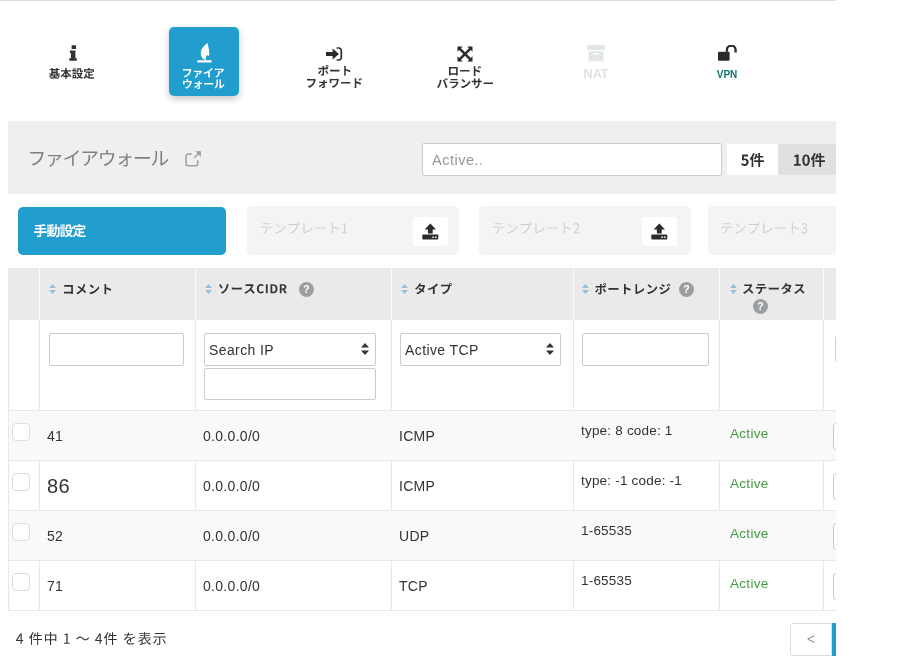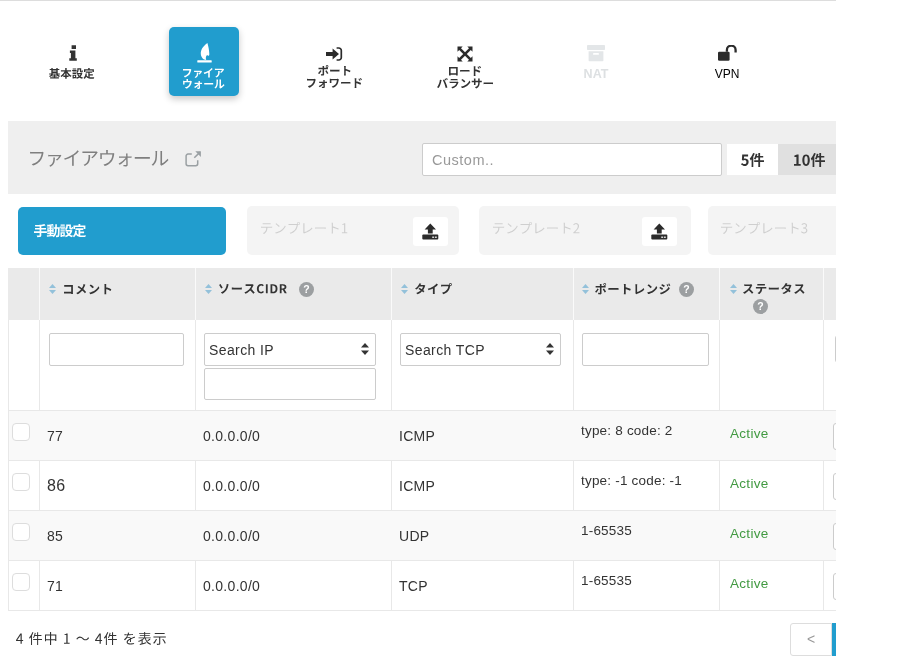--- a/index.html
+++ b/index.html
@@ -70,21 +70,21 @@
         <rect fill="#fff" x="6" y="8" width="6" height="1.8" rx="0.9"></rect>
       </svg>
     </div>
 <div style="position:absolute;left:0px;top:0px;left:596px;top:73.5px;transform:translate(-50%,-50%);font-size:12.5px;font-weight:bold;color:#dde0e2">NAT</div>
 <div style="position:absolute;left:718px;top:45px;width:19px;height:16px">
       <svg width="19" height="16" viewBox="0 0 19 16" style="display:block">
         <rect fill="#2b2b2b" x="0" y="6.8" width="11.6" height="8.9" rx="1.2"></rect>
         <path fill="none" stroke="#2b2b2b" stroke-width="2.3" d="M8.9 6.8 V5 a4.35 4.35 0 0 1 8.7 0 V7.6"></path>
       </svg>
     </div>
-<div style="position:absolute;left:0px;top:0px;left:727px;top:73.5px;transform:translate(-50%,-50%);font-size:12px;font-weight:normal;color:#000000">VPN</div>
+<div style="position:absolute;left:0px;top:0px;left:727px;top:73.5px;transform:translate(-50%,-50%);font-size:10px;font-weight:bold;color:#0f766e">VPN</div>
 <div style="position:absolute;left:851px;top:45px;width:14px;height:16px">
       <svg width="14" height="16" viewBox="0 0 14 16" style="display:block">
         <g transform="scale(1.000)" fill="#eaecee">
           <path d="M4.6 0.3 h4.8 l0.6 1.6 H4 z"></path>
           <rect x="0.3" y="1.9" width="13.4" height="2" rx="0.5"></rect>
           <path d="M1.6 5 h10.8 l-0.6 10.2 a1 1 0 0 1 -1 0.9 H3.2 a1 1 0 0 1 -1 -0.9 z"></path>
           <g fill="#fff">
             <rect x="4" y="6.8" width="1.1" height="7.2"></rect>
             <rect x="6.45" y="6.8" width="1.1" height="7.2"></rect>
             <rect x="8.9" y="6.8" width="1.1" height="7.2"></rect>
@@ -104,21 +104,21 @@
       </svg>
     </div>
 <div style="position:absolute;left:185px;top:151px;width:17px;height:16px">
       <svg width="17" height="16" viewBox="0 0 17 16" style="display:block">
         <path fill="none" stroke="#9aa0a3" stroke-width="1.5" d="M12.7 9.2 v3.6 a1.9 1.9 0 0 1 -1.9 1.9 H3 A1.9 1.9 0 0 1 1.1 12.8 V5 A1.9 1.9 0 0 1 3 3.1 h3.8"></path>
         <path fill="none" stroke="#9aa0a3" stroke-width="1.5" d="M9.3 6.8 L15 1.1"></path>
         <path fill="#9aa0a3" d="M10.3 0.3 h5.6 v5.6 z"></path>
       </svg>
     </div>
 <div style="position:absolute;left:422px;top:143px;width:300px;height:33px;background:#fff;border:1px solid #ccc;border-radius:2px"></div>
-<div style="position:absolute;left:0px;top:0px;left:432px;top:159.5px;transform:translateY(-50%);font-size:14.5px;letter-spacing:0.5px;color:#999">Custom..</div>
+<div style="position:absolute;left:0px;top:0px;left:432px;top:159.5px;transform:translateY(-50%);font-size:14.5px;letter-spacing:0.5px;color:#999">Active..</div>
 <div style="position:absolute;left:727px;top:144px;width:51px;height:31px;background:#fff"></div>
 <div style="position:absolute;left:778px;top:144px;width:63px;height:31px;background:#e0e0e0"></div>
 <div style="position:absolute;left:841px;top:144px;width:65px;height:31px;background:#fff"></div>
 <div style="position:absolute;left:741.0px;top:152.5px">
       <svg width="23.0" height="14.0" viewBox="0 0 23.0 14.0" style="display:block;overflow:visible">
         <path fill="#333333" d="M3.8 12.9Q2.9 12.9 2.2 12.7Q1.5 12.5 1.0 12.1Q0.4 11.8 0.0 11.4L1.0 10.0Q1.3 10.3 1.7 10.5Q2.1 10.8 2.5 10.9Q3.0 11.1 3.5 11.1Q4.0 11.1 4.5 10.9Q4.9 10.6 5.2 10.2Q5.4 9.7 5.4 9.1Q5.4 8.1 4.9 7.6Q4.4 7.0 3.6 7.0Q3.1 7.0 2.7 7.2Q2.4 7.3 1.9 7.6L0.9 7.0L1.2 1.6H7.1V3.4H3.1L2.9 5.8Q3.2 5.6 3.5 5.6Q3.8 5.5 4.2 5.5Q5.2 5.5 5.9 5.9Q6.7 6.2 7.2 7.0Q7.6 7.8 7.6 9.0Q7.6 10.2 7.1 11.1Q6.5 12.0 5.7 12.4Q4.8 12.9 3.8 12.9Z M17.3 0.1H19.1V14.0H17.3ZM14.7 0.8 16.5 1.1Q16.2 2.1 15.9 3.1Q15.6 4.1 15.3 5.0Q14.9 5.9 14.5 6.6Q14.3 6.4 14.0 6.3Q13.8 6.1 13.5 5.9Q13.2 5.8 12.9 5.7Q13.3 5.1 13.7 4.3Q14.0 3.5 14.3 2.6Q14.6 1.7 14.7 0.8ZM15.3 2.9H22.2V4.6H14.9ZM13.2 7.2H23.0V9.0H13.2ZM12.1 0.0 13.8 0.5Q13.3 1.8 12.7 3.1Q12.0 4.4 11.3 5.5Q10.5 6.6 9.7 7.5Q9.6 7.3 9.5 6.9Q9.3 6.6 9.1 6.2Q8.9 5.9 8.7 5.6Q9.4 5.0 10.0 4.1Q10.7 3.1 11.2 2.1Q11.7 1.1 12.1 0.0ZM10.6 4.1 12.3 2.4 12.3 2.5V14.0H10.6Z"></path>
       </svg>
     </div>
 <div style="position:absolute;left:794.0px;top:152.5px">
       <svg width="31.0" height="14.0" viewBox="0 0 31.0 14.0" style="display:block;overflow:visible">
@@ -280,35 +280,35 @@
 <div style="position:absolute;left:204px;top:333px;width:172px;height:33px;background:#fff;border:1px solid #ccc;border-radius:2px"></div>
 <div style="position:absolute;left:0px;top:0px;left:209px;top:350px;transform:translateY(-50%);font-size:14px;letter-spacing:0.4px;color:#333">Search IP</div>
 <div style="position:absolute;left:361px;top:343px;width:8px;height:12px">
       <svg width="8" height="12" viewBox="0 0 8 12" style="display:block">
         <path fill="#333" d="M4 0 L8 4.6 H0 z"></path>
         <path fill="#333" d="M0 7.4 h8 L4 12 z"></path>
       </svg>
     </div>
 <div style="position:absolute;left:204px;top:368px;width:172px;height:32px;background:#fff;border:1px solid #ccc;border-radius:2px"></div>
 <div style="position:absolute;left:400px;top:333px;width:161px;height:33px;background:#fff;border:1px solid #ccc;border-radius:2px"></div>
-<div style="position:absolute;left:0px;top:0px;left:405px;top:350px;transform:translateY(-50%);font-size:14px;letter-spacing:0.4px;color:#333">Search TCP</div>
+<div style="position:absolute;left:0px;top:0px;left:405px;top:350px;transform:translateY(-50%);font-size:14px;letter-spacing:0.4px;color:#333">Active TCP</div>
 <div style="position:absolute;left:546px;top:343px;width:8px;height:12px">
       <svg width="8" height="12" viewBox="0 0 8 12" style="display:block">
         <path fill="#333" d="M4 0 L8 4.6 H0 z"></path>
         <path fill="#333" d="M0 7.4 h8 L4 12 z"></path>
       </svg>
     </div>
 <div style="position:absolute;left:582px;top:333px;width:127px;height:33px;background:#fff;border:1px solid #ccc;border-radius:2px"></div>
 <div style="position:absolute;left:835px;top:335px;width:28px;height:28px;background:#fff;border:1px solid #ccc;border-radius:3px"></div>
 <div style="position:absolute;left:0px;top:0px;left:849px;top:348.5px;transform:translate(-50%,-50%);font-size:16px;font-weight:bold;color:#222">+</div>
 <div style="position:absolute;left:12px;top:423px;width:18px;height:18px;background:#fff;border:1px solid #ddd;border-radius:4px"></div>
-<div style="position:absolute;left:0px;top:0px;left:47px;top:436px;transform:translateY(-50%);font-size:14px;letter-spacing:0.3px;color:#333">77</div>
+<div style="position:absolute;left:0px;top:0px;left:47px;top:436px;transform:translateY(-50%);font-size:14px;letter-spacing:0.3px;color:#333">41</div>
 <div style="position:absolute;left:0px;top:0px;left:203px;top:436px;transform:translateY(-50%);font-size:14px;letter-spacing:0.3px;color:#333">0.0.0.0/0</div>
 <div style="position:absolute;left:0px;top:0px;left:399px;top:436px;transform:translateY(-50%);font-size:14px;letter-spacing:0.3px;color:#333">ICMP</div>
-<div style="position:absolute;left:0px;top:0px;left:581px;top:430px;transform:translateY(-50%);font-size:13.5px;letter-spacing:0.2px;color:#333">type: 8 code: 2</div>
+<div style="position:absolute;left:0px;top:0px;left:581px;top:430px;transform:translateY(-50%);font-size:13.5px;letter-spacing:0.2px;color:#333">type: 8 code: 1</div>
 <div style="position:absolute;left:0px;top:0px;left:730px;top:433px;transform:translateY(-50%);font-size:13.5px;letter-spacing:0.3px;color:#429a42">Active</div>
 <div style="position:absolute;left:833px;top:423px;width:30px;height:27px;background:#fff;border:1px solid #ccc;border-radius:3px"></div>
 <div style="position:absolute;left:841.5px;top:430px;width:13px;height:13px">
       <svg width="13" height="13" viewBox="0 0 13 13" style="display:block">
         <g transform="rotate(45 6.5 6.5)" fill="#2b2b2b">
           <rect x="4.4" y="-1.2" width="4.2" height="2.6" rx="1.1"></rect>
           <rect x="4.4" y="1.8" width="4.2" height="7.6"></rect>
           <path d="M4.4 9.8 h4.2 L6.5 13.4 z"></path>
           <rect x="5.8" y="1.8" width="1.4" height="7.6" fill="#fff" opacity="0.35"></rect>
         </g>
@@ -323,21 +323,21 @@
           <path d="M1.6 5 h10.8 l-0.6 10.2 a1 1 0 0 1 -1 0.9 H3.2 a1 1 0 0 1 -1 -0.9 z"></path>
           <g fill="#fff">
             <rect x="4" y="6.8" width="1.1" height="7.2"></rect>
             <rect x="6.45" y="6.8" width="1.1" height="7.2"></rect>
             <rect x="8.9" y="6.8" width="1.1" height="7.2"></rect>
           </g>
         </g>
       </svg>
     </div>
 <div style="position:absolute;left:12px;top:473px;width:18px;height:18px;background:#fff;border:1px solid #ddd;border-radius:4px"></div>
-<div style="position:absolute;left:0px;top:0px;left:47px;top:486px;transform:translateY(-50%);font-size:16px;letter-spacing:0.3px;color:#333">86</div>
+<div style="position:absolute;left:0px;top:0px;left:47px;top:486px;transform:translateY(-50%);font-size:20px;letter-spacing:0.3px;color:#333">86</div>
 <div style="position:absolute;left:0px;top:0px;left:203px;top:486px;transform:translateY(-50%);font-size:14px;letter-spacing:0.3px;color:#333">0.0.0.0/0</div>
 <div style="position:absolute;left:0px;top:0px;left:399px;top:486px;transform:translateY(-50%);font-size:14px;letter-spacing:0.3px;color:#333">ICMP</div>
 <div style="position:absolute;left:0px;top:0px;left:581px;top:480px;transform:translateY(-50%);font-size:13.5px;letter-spacing:0.2px;color:#333">type: -1 code: -1</div>
 <div style="position:absolute;left:0px;top:0px;left:730px;top:483px;transform:translateY(-50%);font-size:13.5px;letter-spacing:0.3px;color:#429a42">Active</div>
 <div style="position:absolute;left:833px;top:473px;width:30px;height:27px;background:#fff;border:1px solid #ccc;border-radius:3px"></div>
 <div style="position:absolute;left:841.5px;top:480px;width:13px;height:13px">
       <svg width="13" height="13" viewBox="0 0 13 13" style="display:block">
         <g transform="rotate(45 6.5 6.5)" fill="#2b2b2b">
           <rect x="4.4" y="-1.2" width="4.2" height="2.6" rx="1.1"></rect>
           <rect x="4.4" y="1.8" width="4.2" height="7.6"></rect>
@@ -355,21 +355,21 @@
           <path d="M1.6 5 h10.8 l-0.6 10.2 a1 1 0 0 1 -1 0.9 H3.2 a1 1 0 0 1 -1 -0.9 z"></path>
           <g fill="#fff">
             <rect x="4" y="6.8" width="1.1" height="7.2"></rect>
             <rect x="6.45" y="6.8" width="1.1" height="7.2"></rect>
             <rect x="8.9" y="6.8" width="1.1" height="7.2"></rect>
           </g>
         </g>
       </svg>
     </div>
 <div style="position:absolute;left:12px;top:523px;width:18px;height:18px;background:#fff;border:1px solid #ddd;border-radius:4px"></div>
-<div style="position:absolute;left:0px;top:0px;left:47px;top:536px;transform:translateY(-50%);font-size:14px;letter-spacing:0.3px;color:#333">85</div>
+<div style="position:absolute;left:0px;top:0px;left:47px;top:536px;transform:translateY(-50%);font-size:14px;letter-spacing:0.3px;color:#333">52</div>
 <div style="position:absolute;left:0px;top:0px;left:203px;top:536px;transform:translateY(-50%);font-size:14px;letter-spacing:0.3px;color:#333">0.0.0.0/0</div>
 <div style="position:absolute;left:0px;top:0px;left:399px;top:536px;transform:translateY(-50%);font-size:14px;letter-spacing:0.3px;color:#333">UDP</div>
 <div style="position:absolute;left:0px;top:0px;left:581px;top:530px;transform:translateY(-50%);font-size:13.5px;letter-spacing:0.2px;color:#333">1-65535</div>
 <div style="position:absolute;left:0px;top:0px;left:730px;top:533px;transform:translateY(-50%);font-size:13.5px;letter-spacing:0.3px;color:#429a42">Active</div>
 <div style="position:absolute;left:833px;top:523px;width:30px;height:27px;background:#fff;border:1px solid #ccc;border-radius:3px"></div>
 <div style="position:absolute;left:841.5px;top:530px;width:13px;height:13px">
       <svg width="13" height="13" viewBox="0 0 13 13" style="display:block">
         <g transform="rotate(45 6.5 6.5)" fill="#2b2b2b">
           <rect x="4.4" y="-1.2" width="4.2" height="2.6" rx="1.1"></rect>
           <rect x="4.4" y="1.8" width="4.2" height="7.6"></rect>

